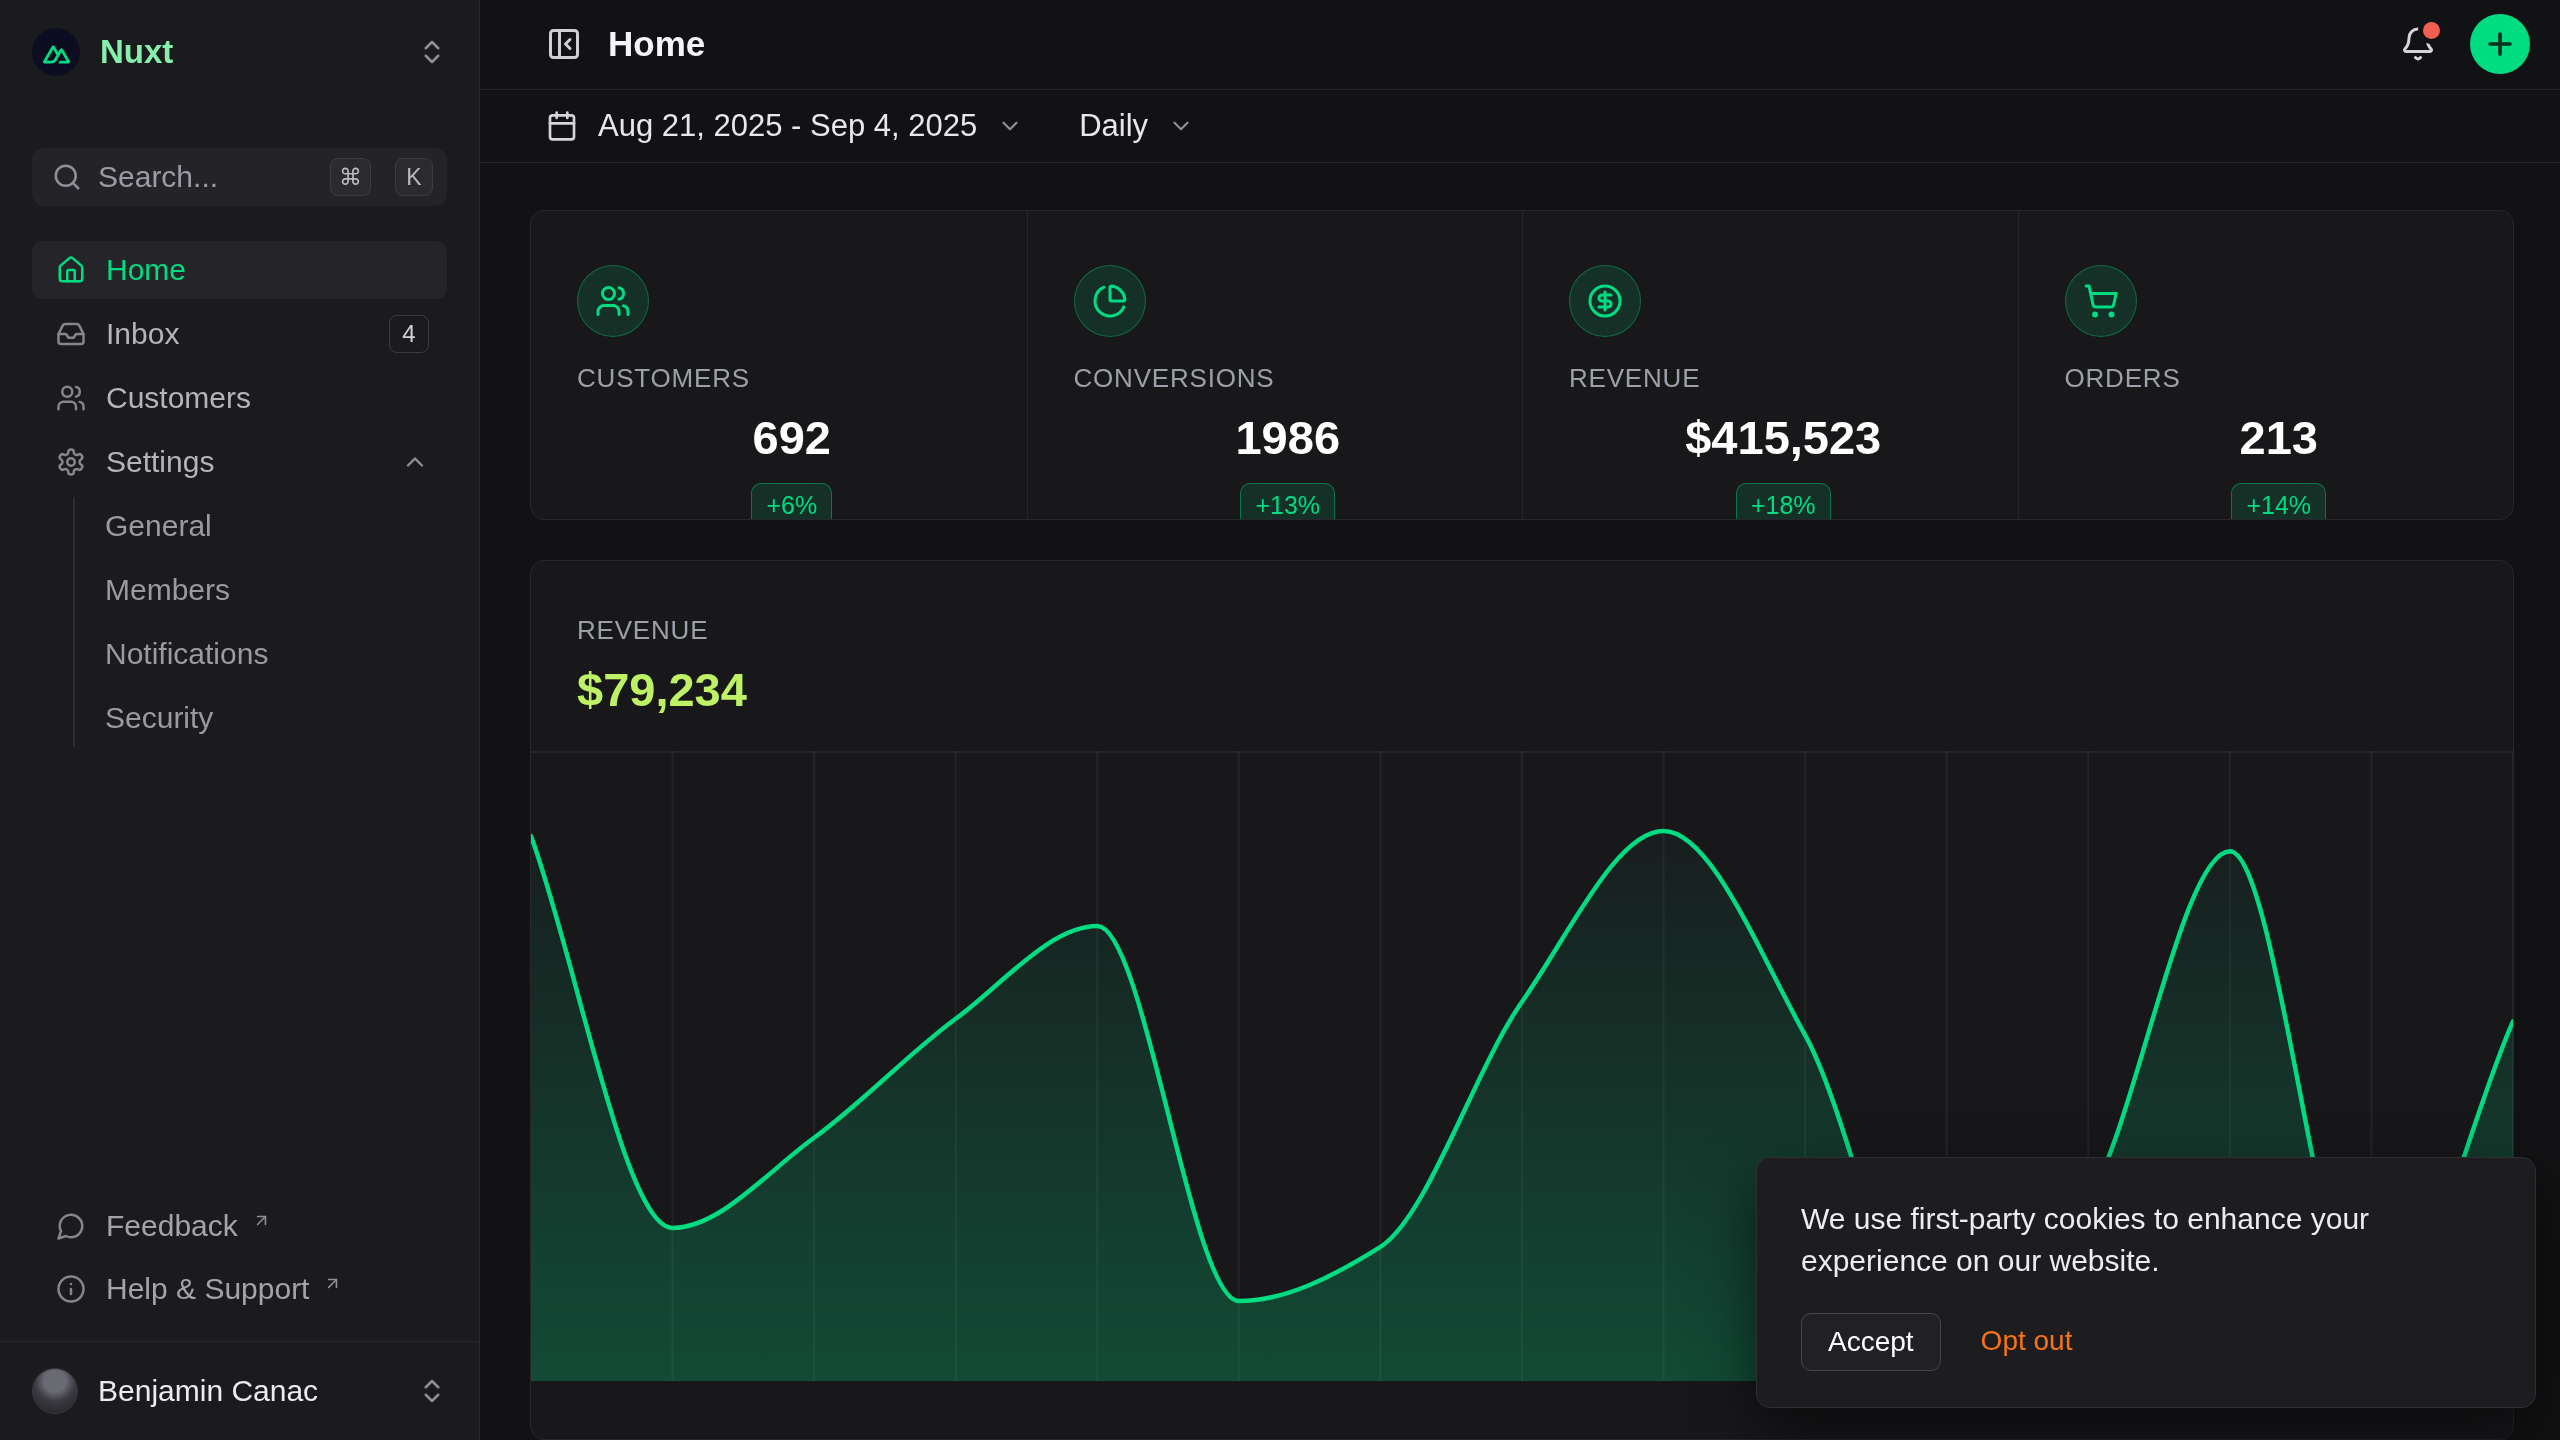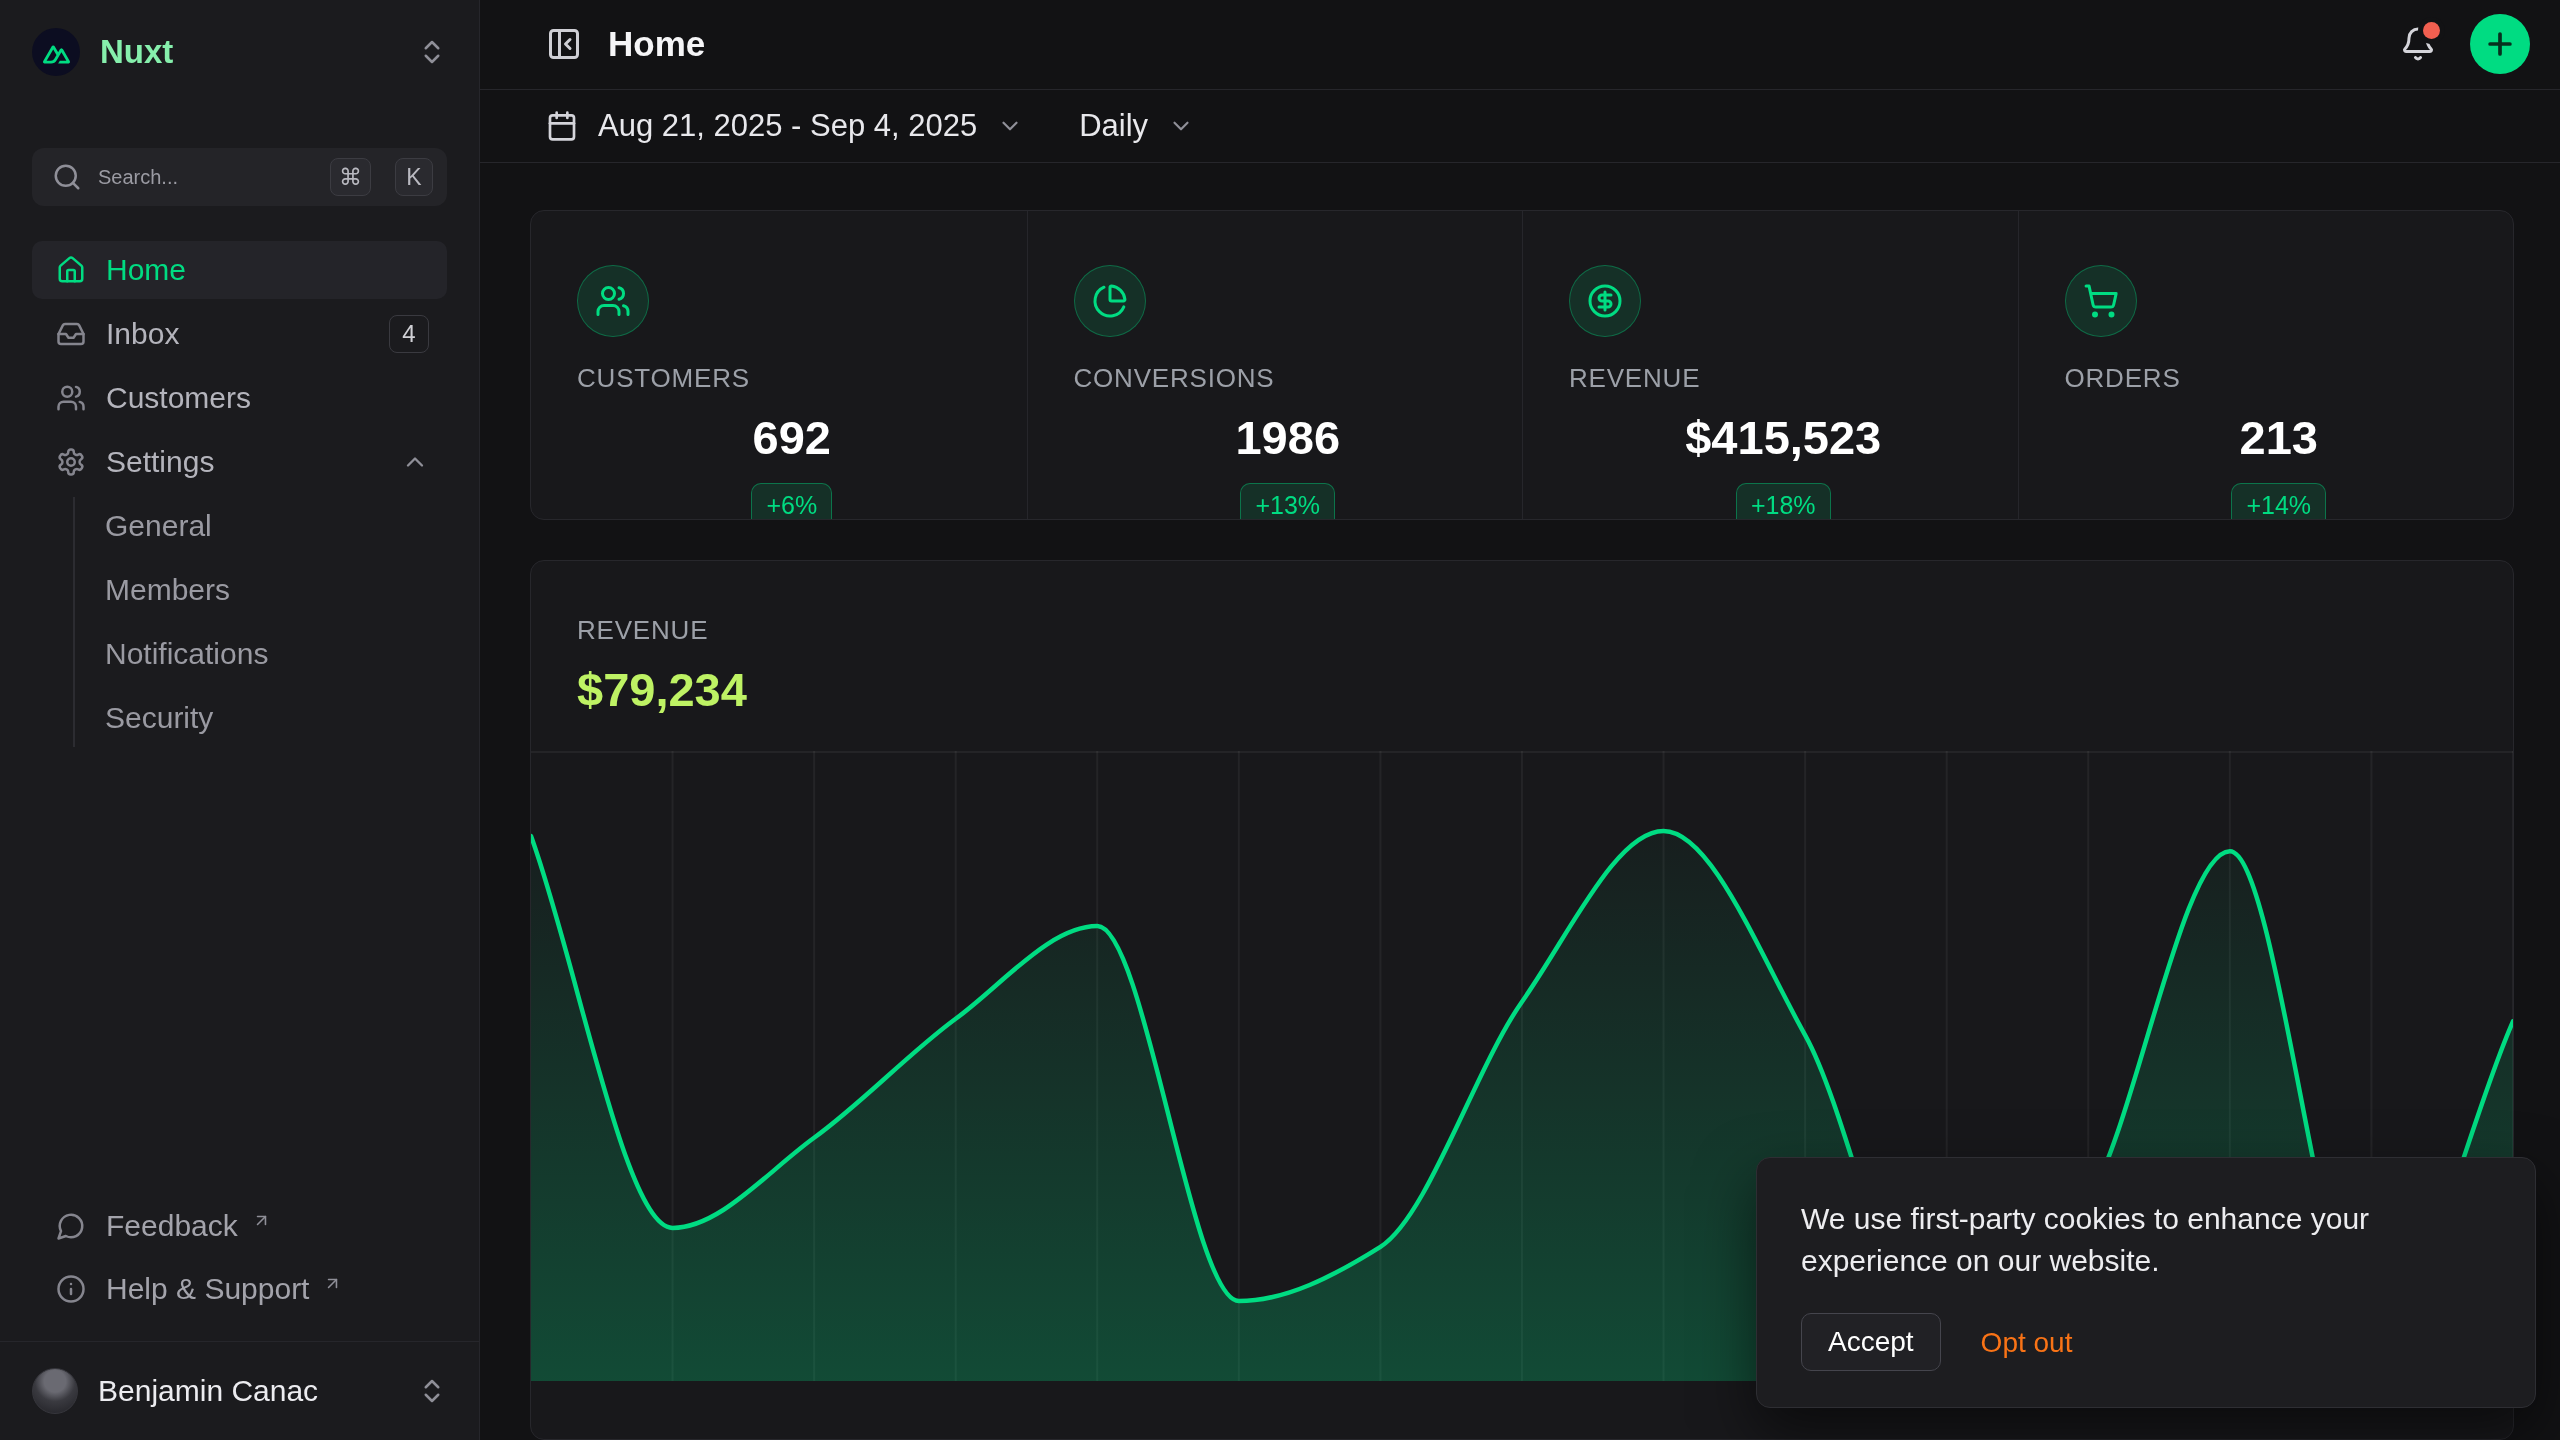--- a/index.html
+++ b/index.html
@@ -23,21 +23,21 @@
   .brand-name { font-size:33px; font-weight:600; color:#86efac; }
   .spacer { margin-left:auto; }
   .muted-ic { color:#8f8f98; }
 
   .search-box {
     margin:70px 32px 0; height:58px; background:#242428; border-radius:12px;
     display:flex; align-items:center; padding:0 14px 0 20px; gap:16px; cursor:text;
   }
   .search-box input {
     flex:1; background:transparent; border:none; outline:none;
-    font:inherit; font-size:20px; color:#e4e4e7; min-width:0;
+    font:inherit; font-size:30px; color:#e4e4e7; min-width:0;
   }
   .search-box input::placeholder { color:#9b9ba3; }
   .kbd {
     height:38px; min-width:38px; padding:0 8px; border:1px solid #3c3c42; background:#2a2a2f;
     border-radius:8px; color:#b9b9c0; font-size:23px; display:flex; align-items:center; justify-content:center;
   }
   .kbd + .kbd { margin-left:8px; }
 
   nav { margin:35px 32px 0; }
   .nav-item {
@@ -123,21 +123,21 @@
   .rev-chart .area-path { stroke:none; }
   .rev-chart .line-path { fill:none; stroke-width:4.5; stroke-linecap:round; stroke-linejoin:round; }
 
   
   .cookie-banner {
     position:absolute; right:24px; bottom:32px; width:780px;
     background:#1d1d20; border:1px solid #2e2e33; border-radius:14px;
     padding:40px 44px 36px; box-shadow:0 24px 60px rgba(0,0,0,.55); z-index:20;
   }
   .cookie-text { font-size:30px; line-height:1.42; color:#ededf0; }
-  .cookie-actions { margin-top:30px; display:flex; align-items:flex-end; gap:40px; }
+  .cookie-actions { margin-top:30px; display:flex; align-items:flex-start; gap:40px; }
   .accept-btn {
     font:inherit; font-size:28px; font-weight:500; color:#fff; background:#212125;
     border:1px solid #45454d; border-radius:10px; padding:12px 26px; cursor:pointer;
   }
   .optout-btn { font:inherit; font-size:28px; font-weight:500; color:#f97316; background:none; border:none; cursor:pointer; padding:12px 0; }
 </style>
 </head>
 <body>
 
 <div class="screen">

